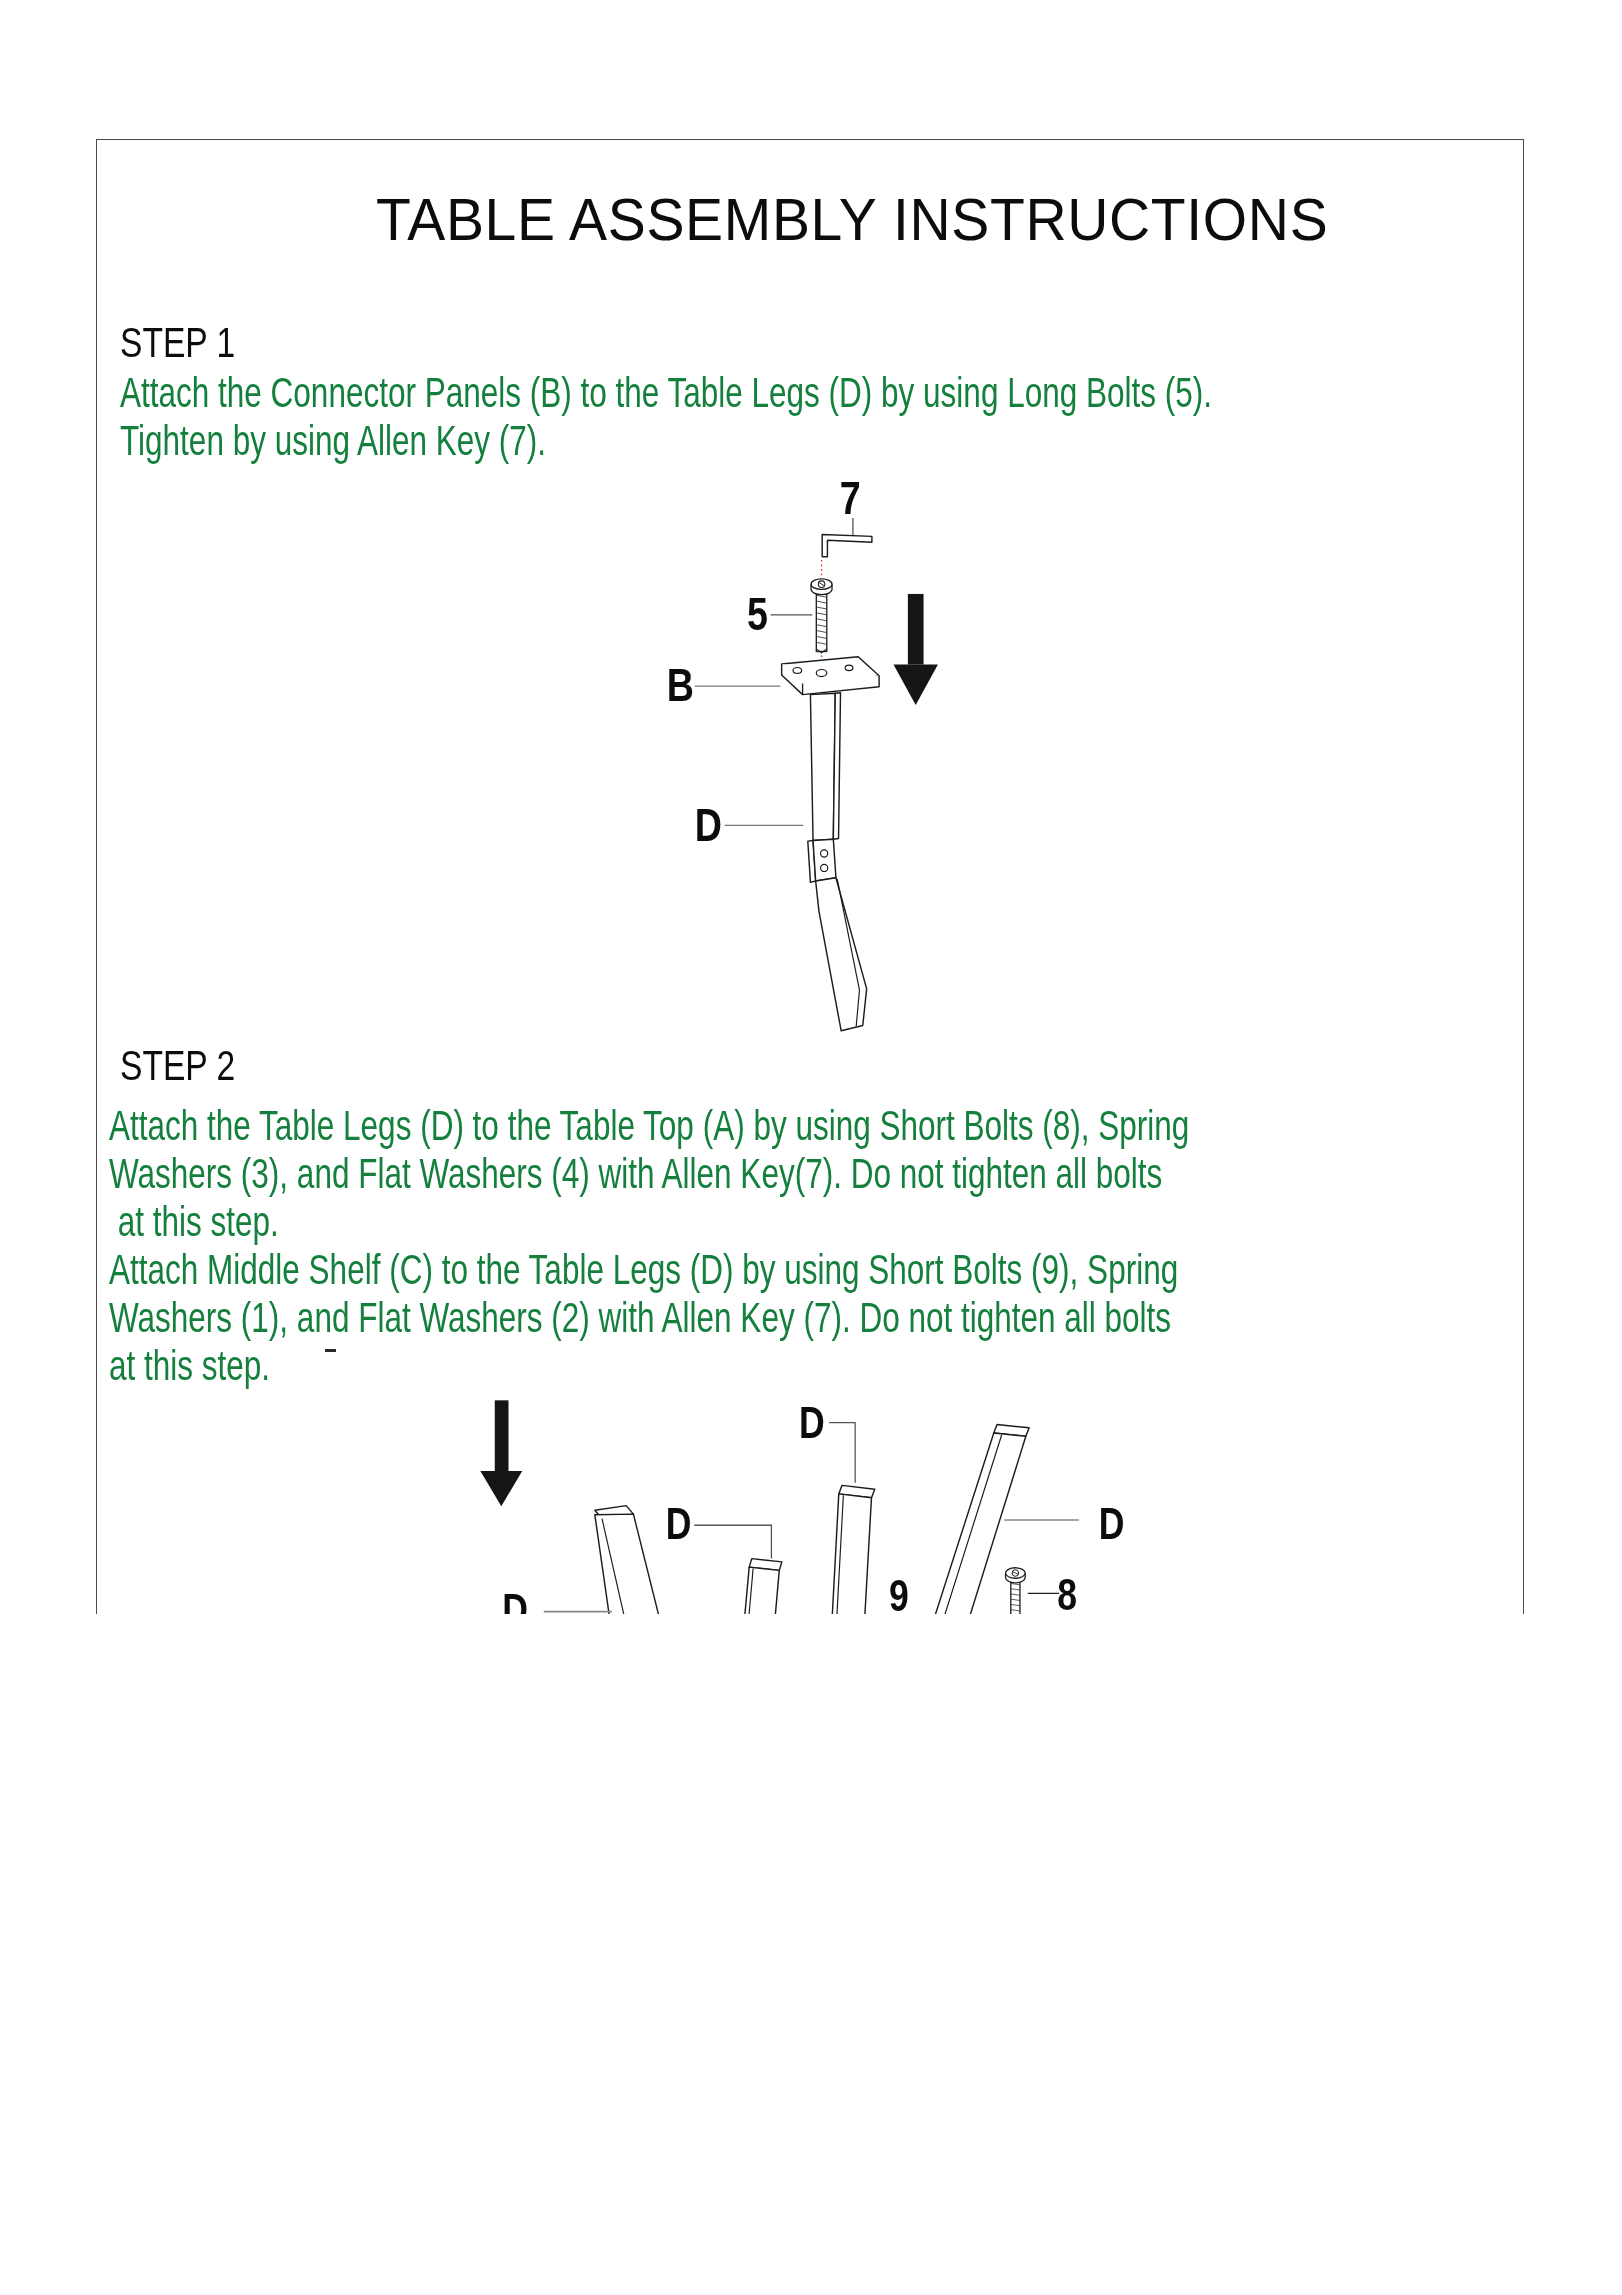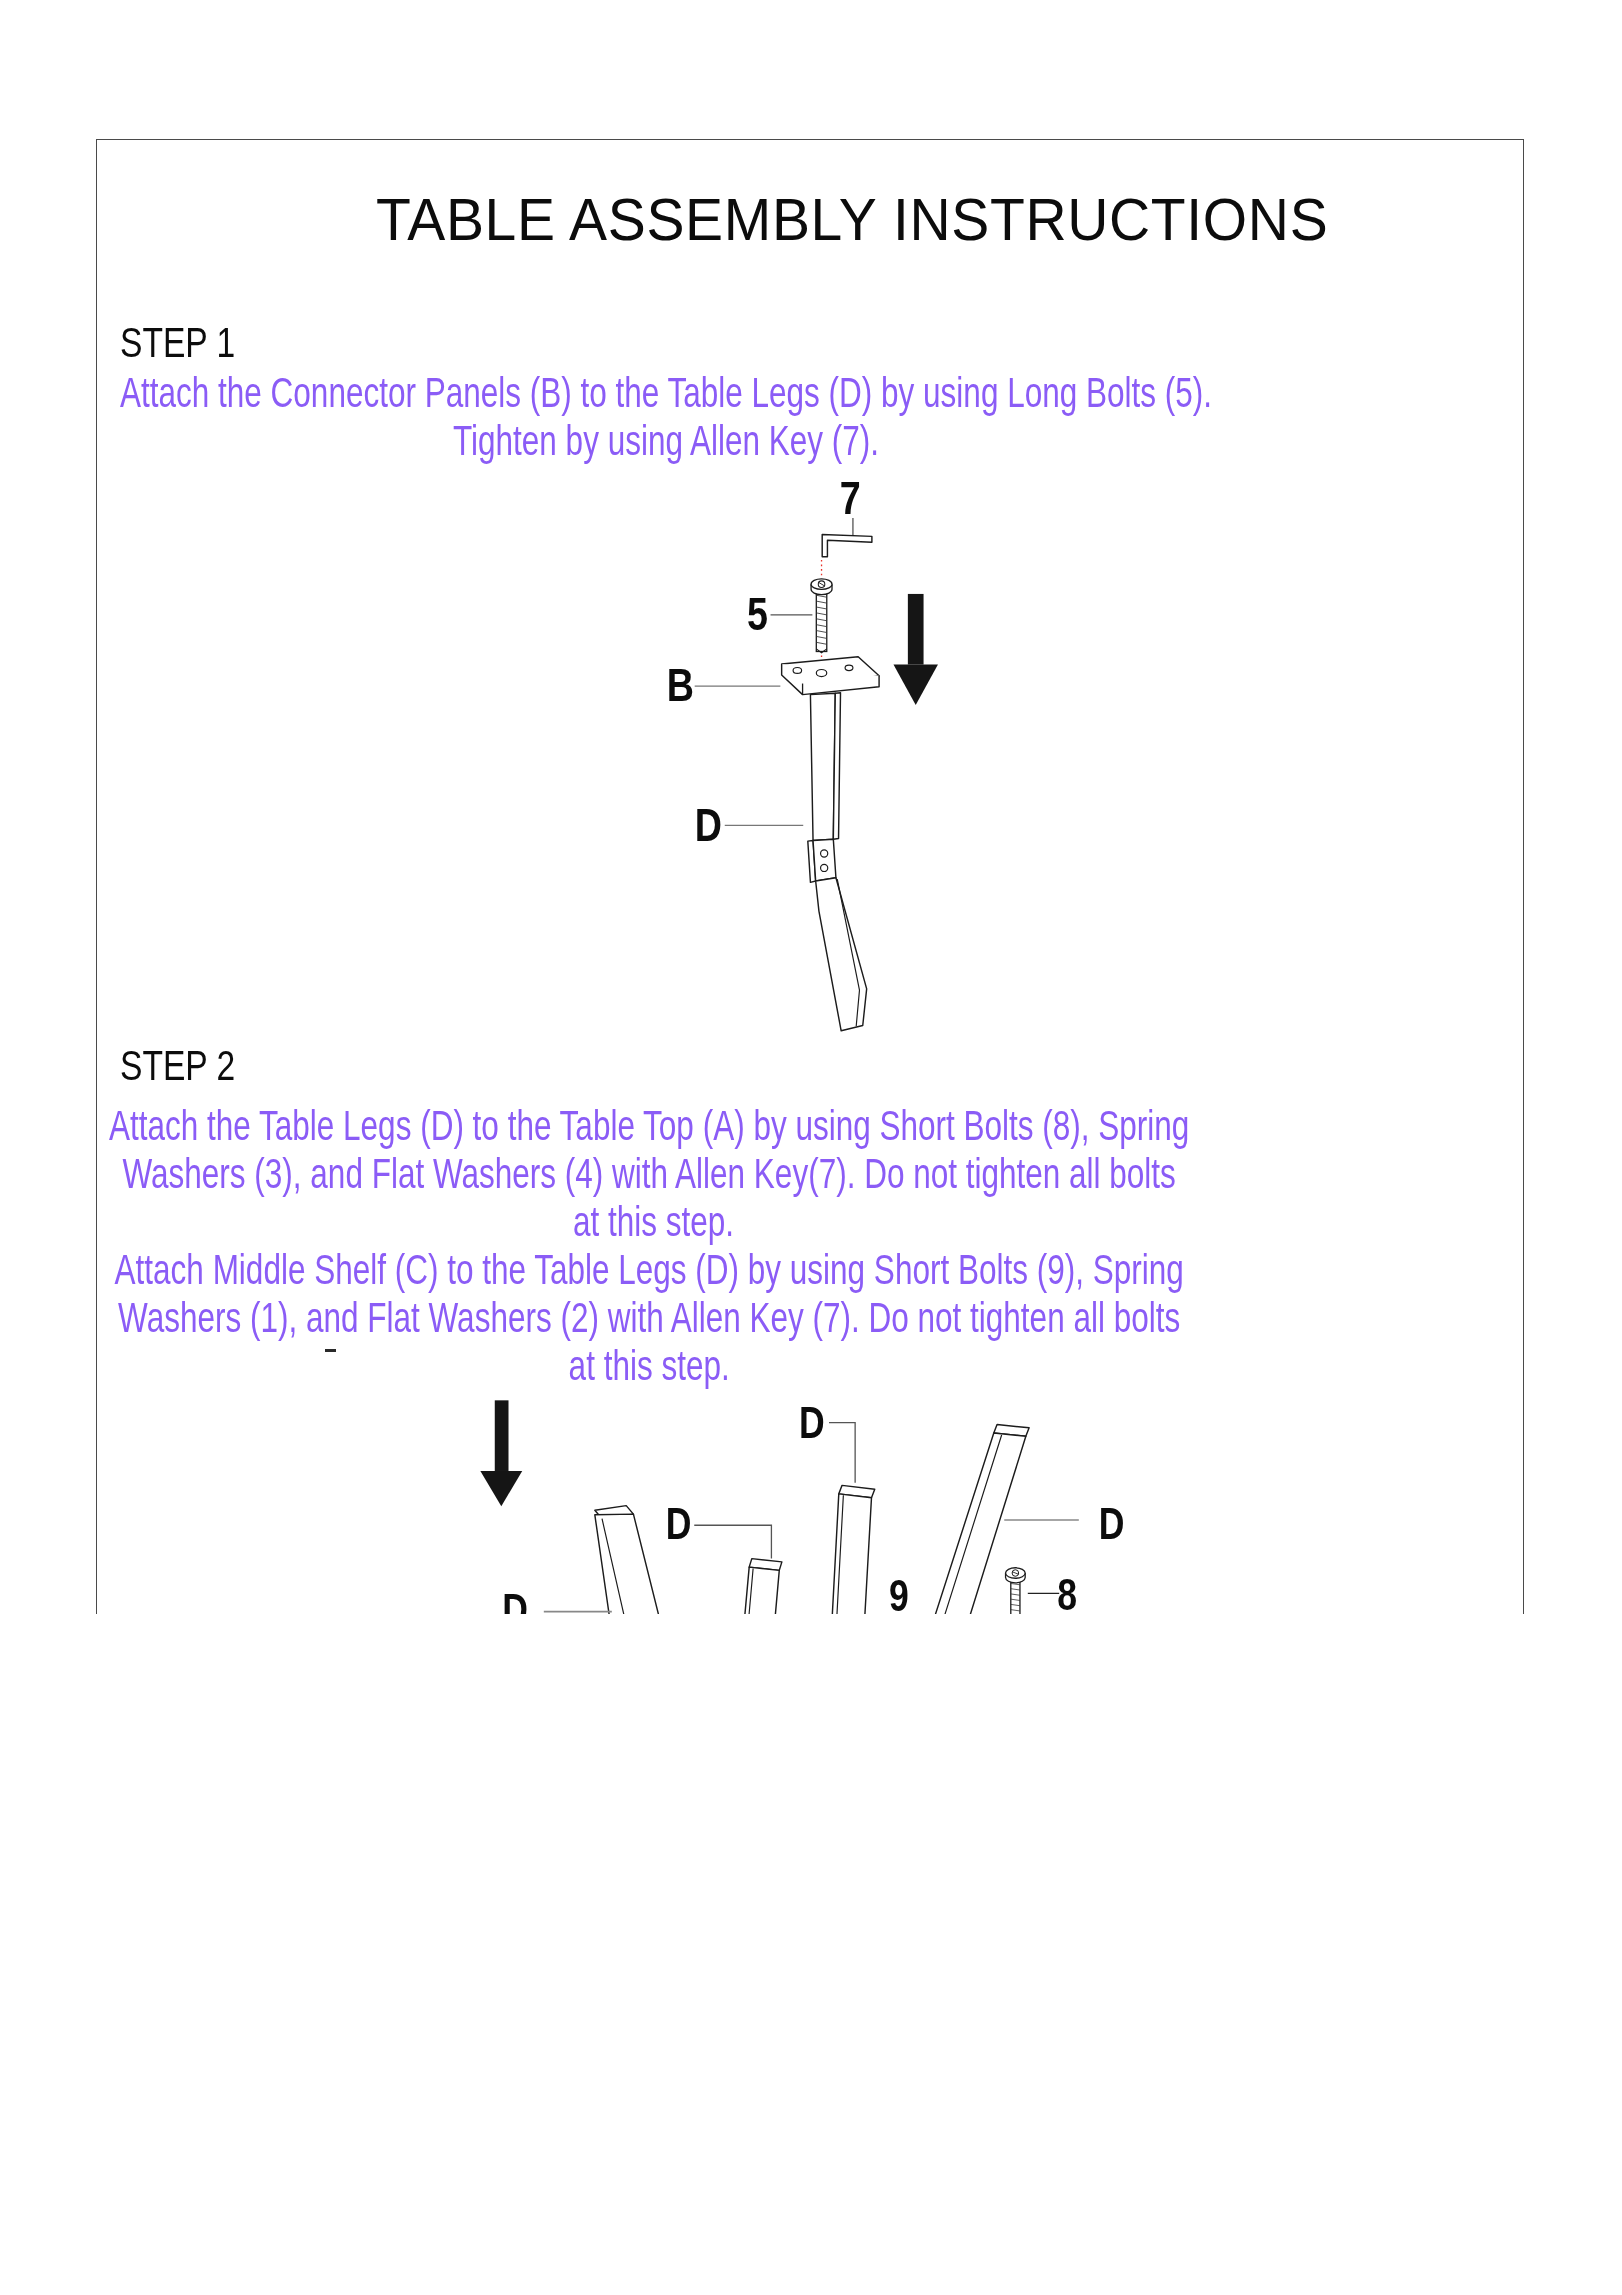--- a/index.html
+++ b/index.html
@@ -4,21 +4,21 @@
 <style>
   html,body{margin:0;padding:0;background:#ffffff;}
   .page{position:relative;width:1622px;height:1614px;background:#ffffff;overflow:hidden;
         font-family:"Liberation Sans","DejaVu Sans",sans-serif;color:#111;}
   .page-border{position:absolute;left:96px;top:139px;width:1428px;height:2020px;
         border:1.3px solid #4a4a4a;box-sizing:border-box;}
   .title{position:absolute;left:376px;top:185px;font-size:60px;font-weight:400;
         white-space:nowrap;transform:scaleX(0.95);transform-origin:0 0;letter-spacing:0.7px;color:#0c0c0c;}
   .heading{position:absolute;font-size:42px;font-weight:400;white-space:pre;
         transform:scaleX(0.80);transform-origin:0 0;color:#0c0c0c;}
-  .bodyblock{position:absolute;font-size:42px;font-weight:400;color:#8b5cf6;text-align:center;}
+  .bodyblock{position:absolute;font-size:42px;font-weight:400;color:#15803d;}
   .bodyblock .ln{white-space:pre;transform:scaleX(0.75);transform-origin:0 0;line-height:48px;height:48px;}
   .pagenum{position:absolute;left:788px;top:2062px;width:65px;text-align:center;
         font-size:61px;font-weight:400;transform:scaleX(0.85);transform-origin:50% 0;color:#0c0c0c;}
   .stray-mark{position:absolute;left:325px;top:1349px;width:11px;height:2.6px;background:#2a2a2a;}
   svg{position:absolute;overflow:visible;}
   svg text{font-family:"Liberation Sans","DejaVu Sans",sans-serif;font-weight:bold;fill:#0c0c0c;}
   .lbl1{font-size:72px;}
   .lbl2{font-size:68px;}
 </style>
 </head>

